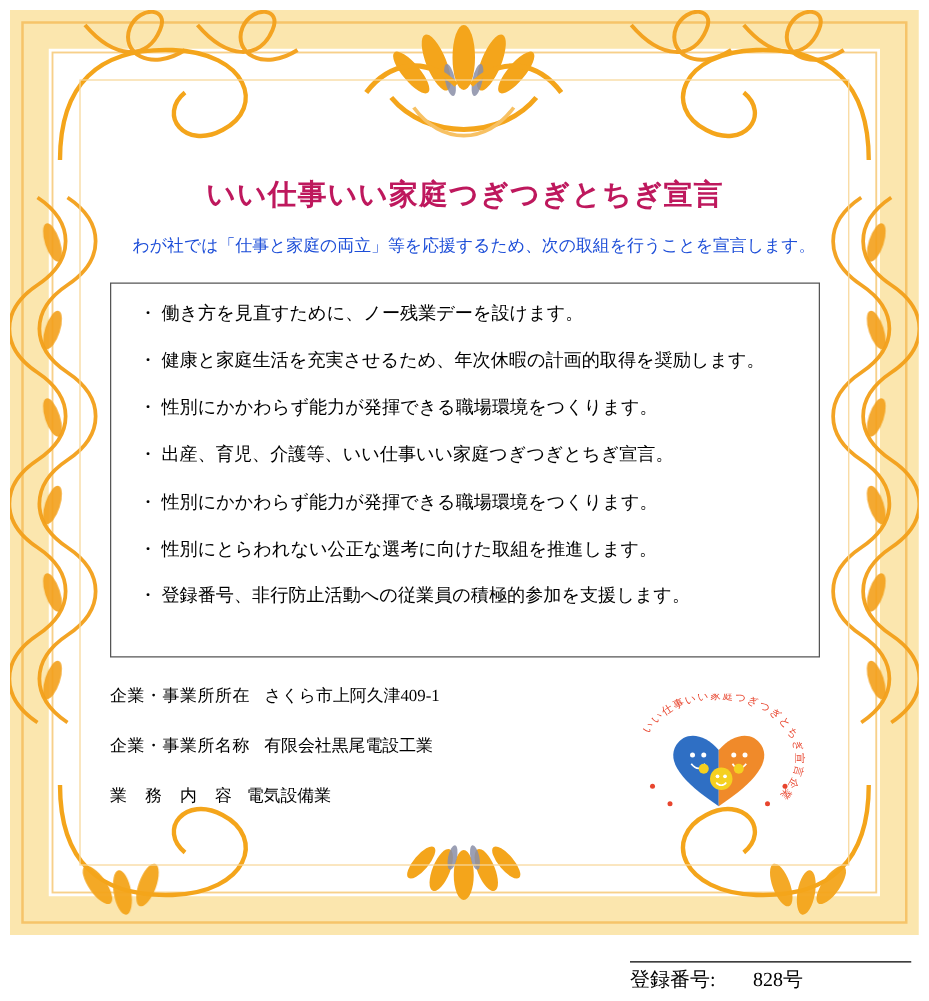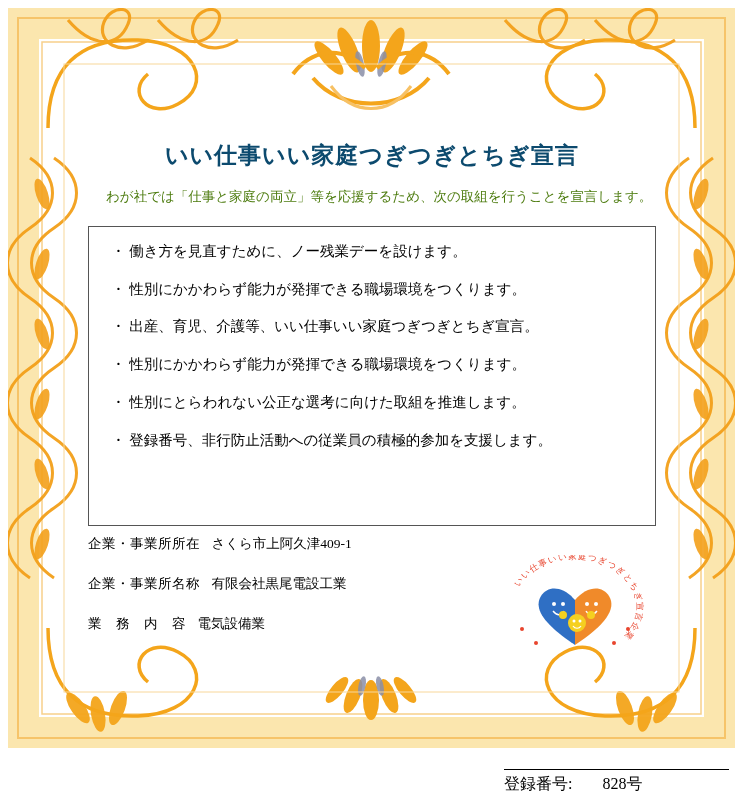--- a/index.html
+++ b/index.html
@@ -40,29 +40,29 @@
     left: 88px;
     top: 140px;
     width: 568px;
   }
 
   .doc-title {
     text-align: center;
     font-size: 23px;
     font-weight: bold;
     letter-spacing: 1px;
-    color: #0c4a6e;
+    color: #be185d;
     margin: 0 0 16px 0;
     font-family: "Liberation Serif", serif;
   }
 
   .lead {
     font-size: 13.5px;
     line-height: 1.55;
-    color: #4d7c0f;
+    color: #1d4ed8;
     margin: 0 0 18px 0;
     text-indent: 18px;
     font-family: "Liberation Serif", serif;
   }
 
   .pledge-box {
     border: 1px solid #555555;
     padding: 14px 30px 16px 18px;
     box-sizing: border-box;
     min-height: 300px;
@@ -71,21 +71,21 @@
     font-size: 14.5px;
     line-height: 1.5;
     color: #000000;
     margin: 0 0 16px 0;
     padding-left: 4px;
     font-family: "Liberation Serif", serif;
   }
   .pledge-item:last-child { margin-bottom: 2px; }
 
   .fields {
-    margin-top: 9px;
+    margin-top: 22px;
   }
   .field-row {
     font-size: 13.5px;
     color: #000000;
     margin-bottom: 22px;
     font-family: "Liberation Serif", serif;
   }
   .field-label {
     display: inline-block;
     letter-spacing: 0.5px;
@@ -228,20 +228,21 @@
   </div>
 
   <div class="content">
 
     <h1 class="doc-title">いい仕事いい家庭つぎつぎとちぎ宣言</h1>
 
     <p class="lead">わが社では「仕事と家庭の両立」等を応援するため、次の取組を行うことを宣言します。</p>
 
     <div class="pledge-box">
       <p class="pledge-item">・ 働き方を見直すために、ノー残業デーを設けます。</p>
+      <p class="pledge-item">・ 健康と家庭生活を充実させるため、年次休暇の計画的取得を奨励します。</p>
       <p class="pledge-item">・ 性別にかかわらず能力が発揮できる職場環境をつくります。</p>
       <p class="pledge-item">・ 出産、育児、介護等、いい仕事いい家庭つぎつぎとちぎ宣言。</p>
       <p class="pledge-item">・ 性別にかかわらず能力が発揮できる職場環境をつくります。</p>
       <p class="pledge-item">・ 性別にとらわれない公正な選考に向けた取組を推進します。</p>
       <p class="pledge-item">・ 登録番号、非行防止活動への従業員の積極的参加を支援します。</p>
     </div>
 
     <div class="fields">
       <div class="field-row">
         <span class="field-label">企業・事業所所在</span>

